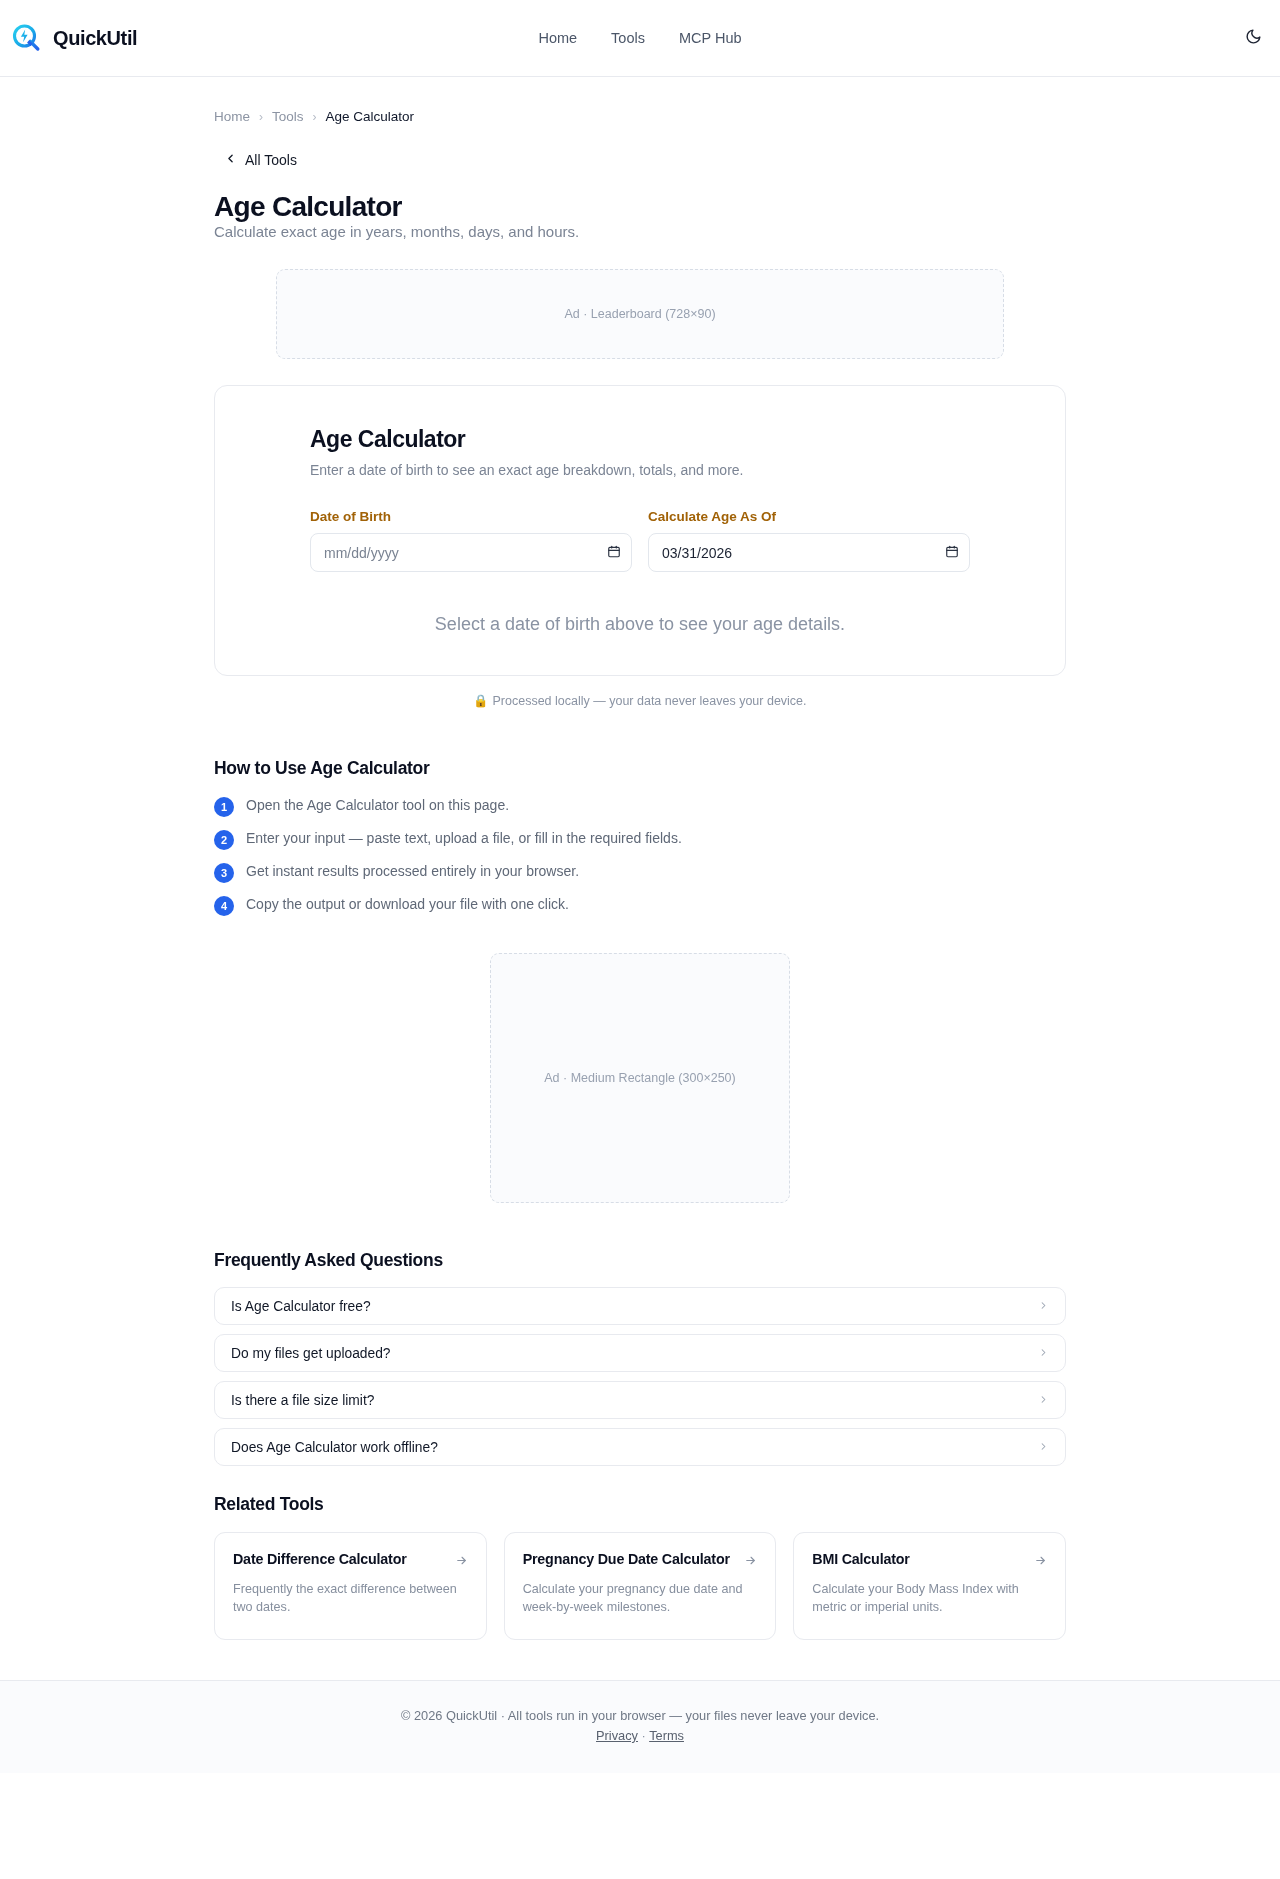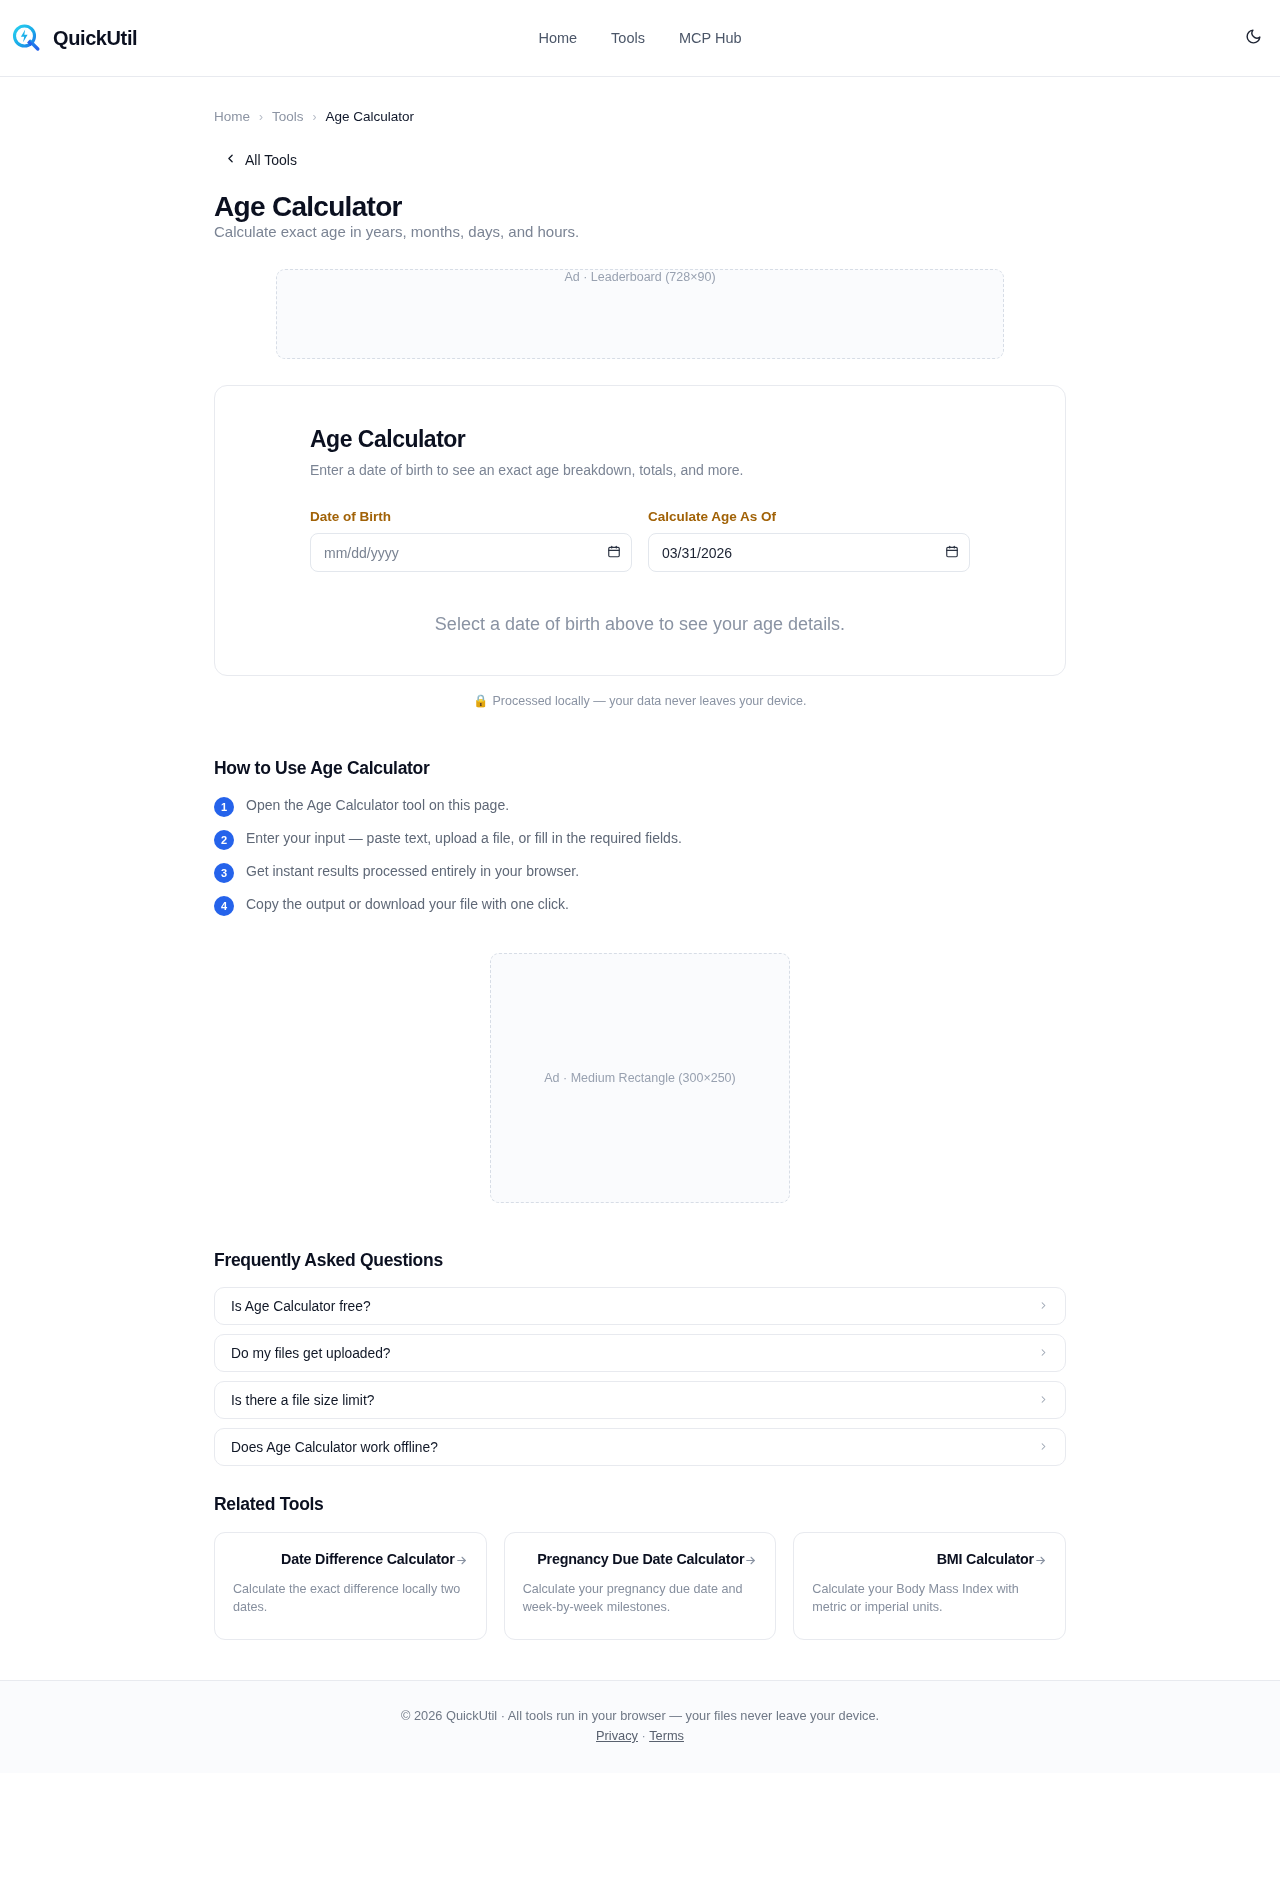--- a/index.html
+++ b/index.html
@@ -117,20 +117,21 @@
 
   
   .ad-leaderboard {
     width: 728px;
     height: 90px;
     margin: 29px auto 0 auto;
     border: 1px dashed #d7dde6;
     border-radius: 9px;
     background: #fafbfd;
     display: flex;
+    align-items: center;
     justify-content: center;
     font-size: 12.5px;
     color: #98a1b0;
   }
   .ad-rect {
     width: 300px;
     height: 250px;
     margin: 37px auto 0 auto;
     border: 1px dashed #d7dde6;
     border-radius: 9px;
@@ -270,21 +271,21 @@
     border-radius: 11px;
     background: #fff;
     padding: 17px 18px 19px 18px;
     min-height: 108px;
     text-decoration: none;
     display: block;
   }
   .related-head {
     display: flex;
     align-items: flex-start;
-    justify-content: flex-end;
+    justify-content: space-between;
   }
   .related-name {
     font-size: 14.3px;
     font-weight: 700;
     color: #0b1020;
     line-height: 1.3;
     letter-spacing: -0.2px;
   }
   .arrow-icon { flex: 0 0 auto; color: #8a93a3; margin-top: 3px; }
   .related-desc {
@@ -496,21 +497,21 @@
         <a class="related-card" href="#">
           <div class="related-head">
             <span class="related-name">Date Difference Calculator</span>
             <span class="arrow-icon">
               <svg width="13" height="13" viewBox="0 0 24 24" fill="none" stroke="currentColor" stroke-width="2" stroke-linecap="round" stroke-linejoin="round">
                   <line x1="5" y1="12" x2="19" y2="12"></line>
                   <polyline points="13 6 19 12 13 18"></polyline>
                 </svg>
             </span>
           </div>
-          <div class="related-desc">Calculate the exact difference locally two dates.</div>
+          <div class="related-desc">Frequently the exact difference between two dates.</div>
         </a>
         <a class="related-card" href="#">
           <div class="related-head">
             <span class="related-name">Pregnancy Due Date Calculator</span>
             <span class="arrow-icon">
               <svg width="13" height="13" viewBox="0 0 24 24" fill="none" stroke="currentColor" stroke-width="2" stroke-linecap="round" stroke-linejoin="round">
                   <line x1="5" y1="12" x2="19" y2="12"></line>
                   <polyline points="13 6 19 12 13 18"></polyline>
                 </svg>
             </span>

